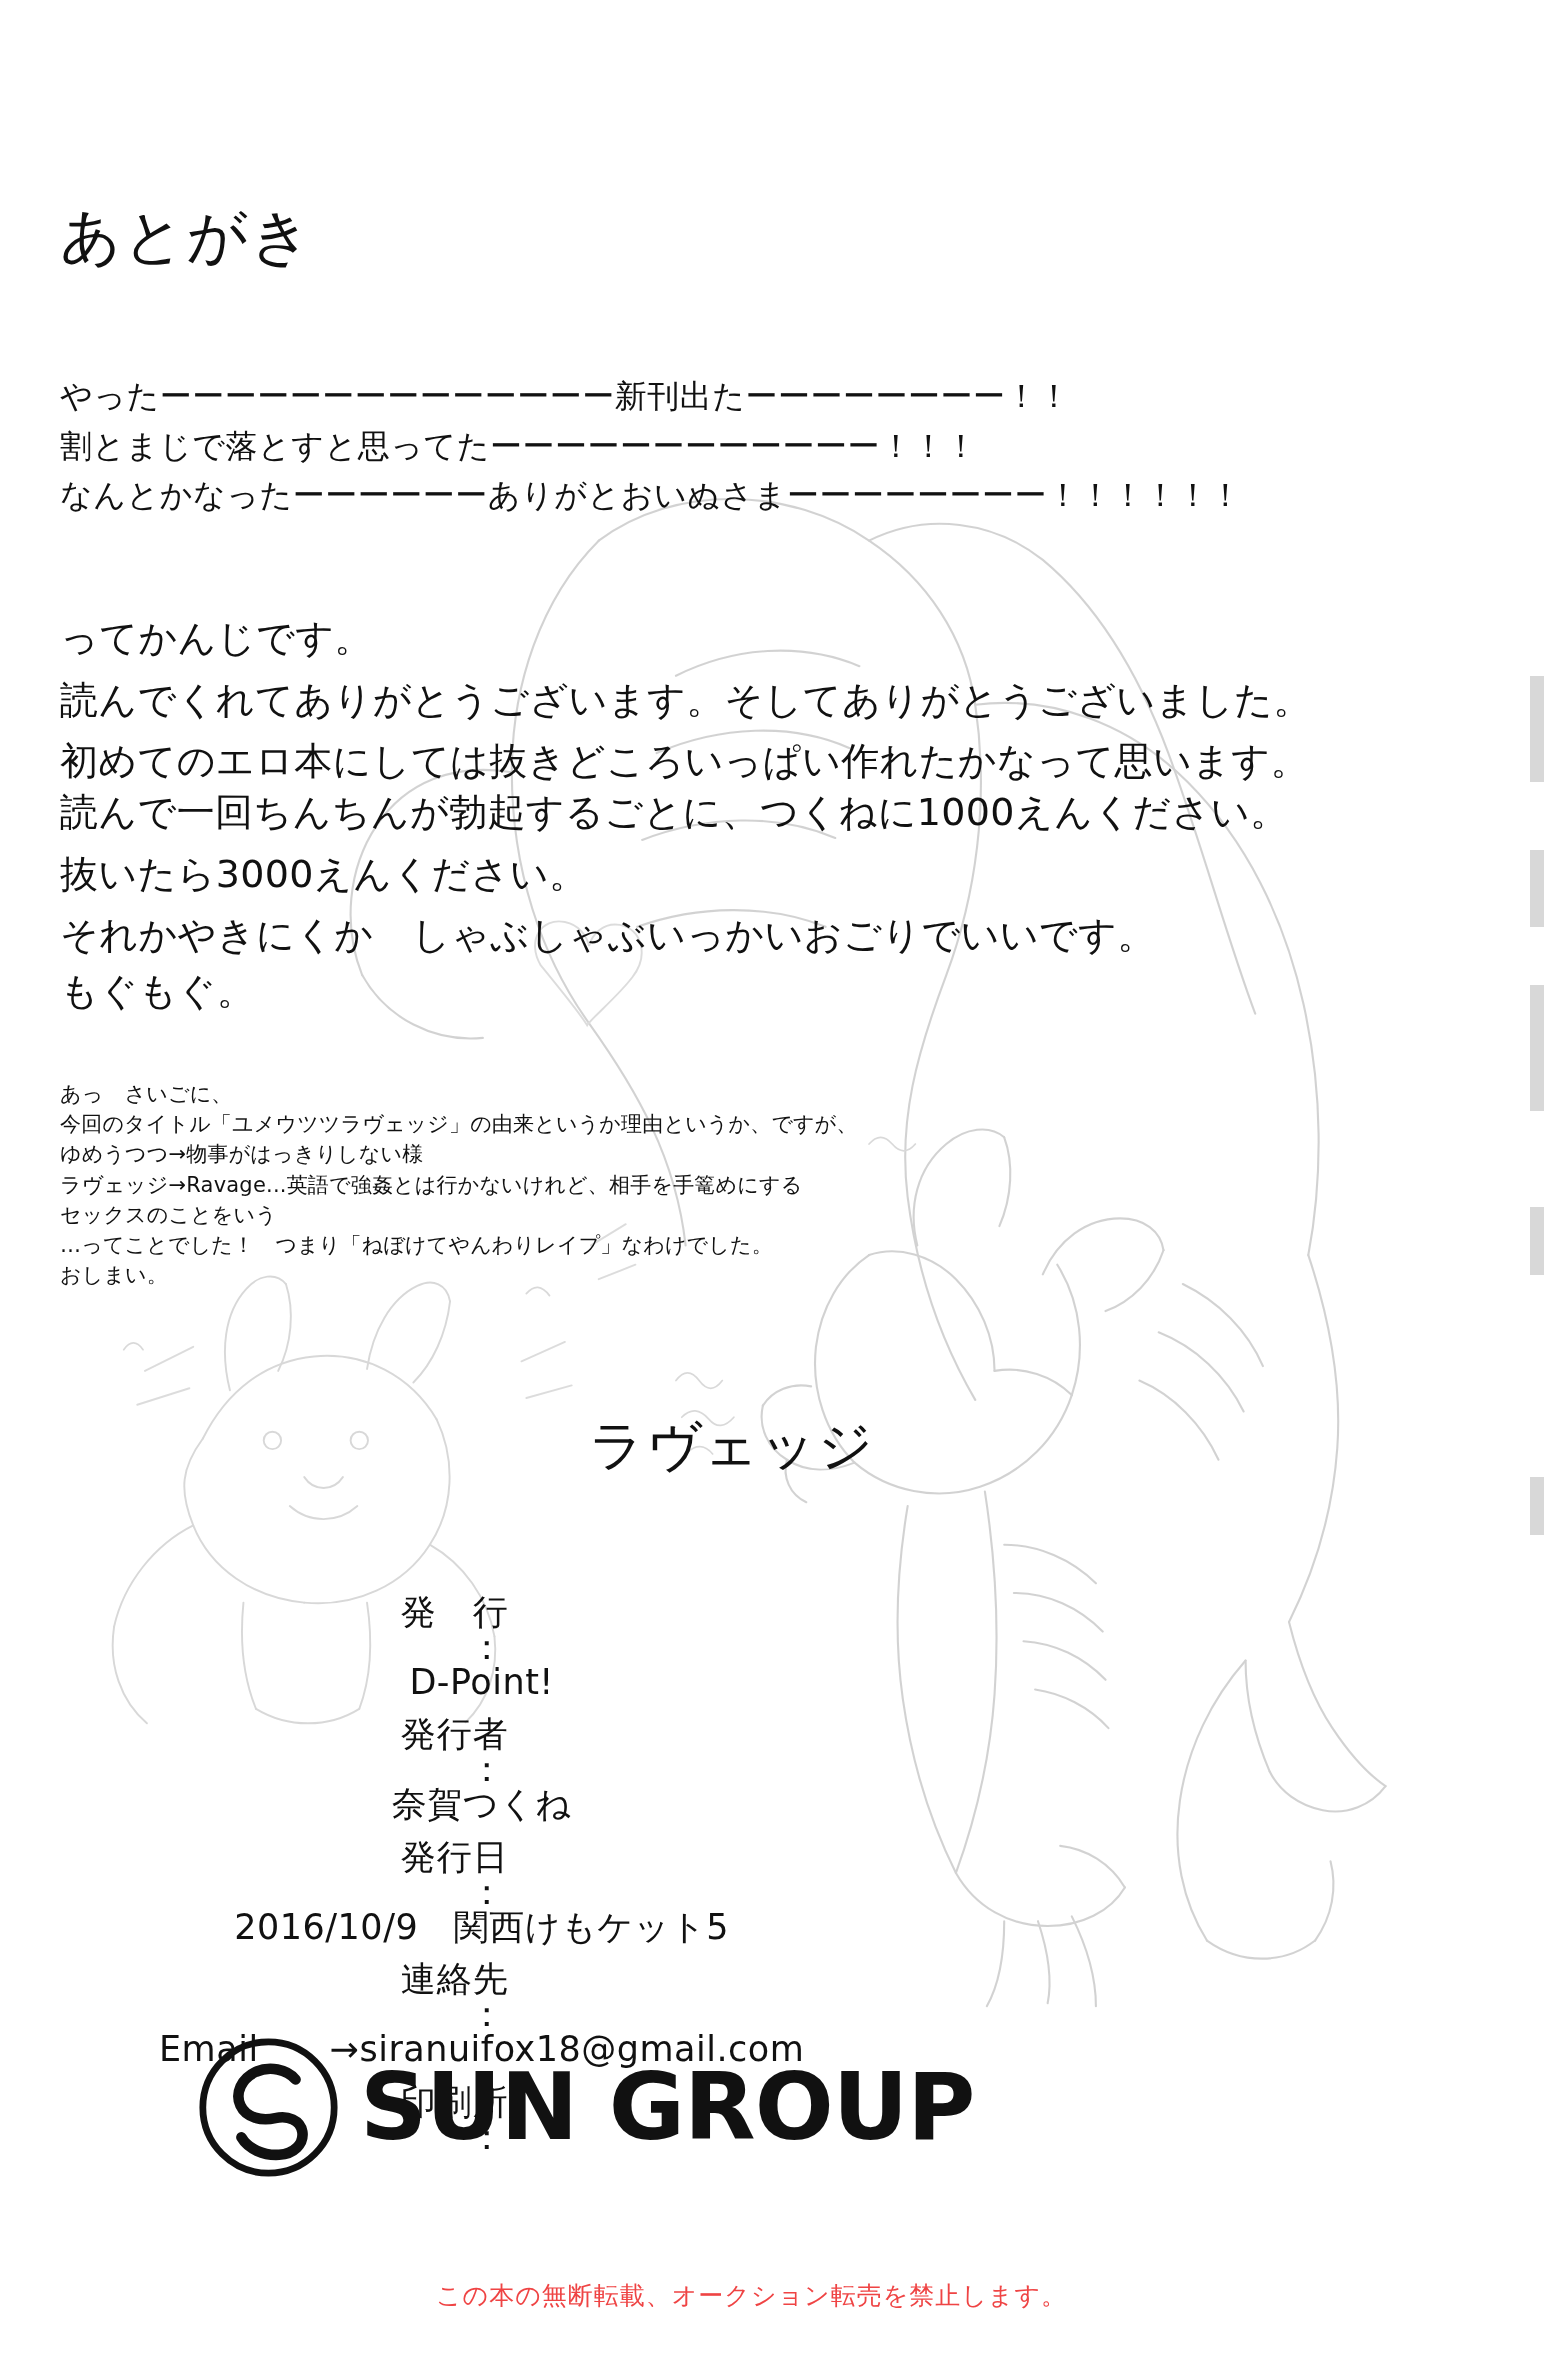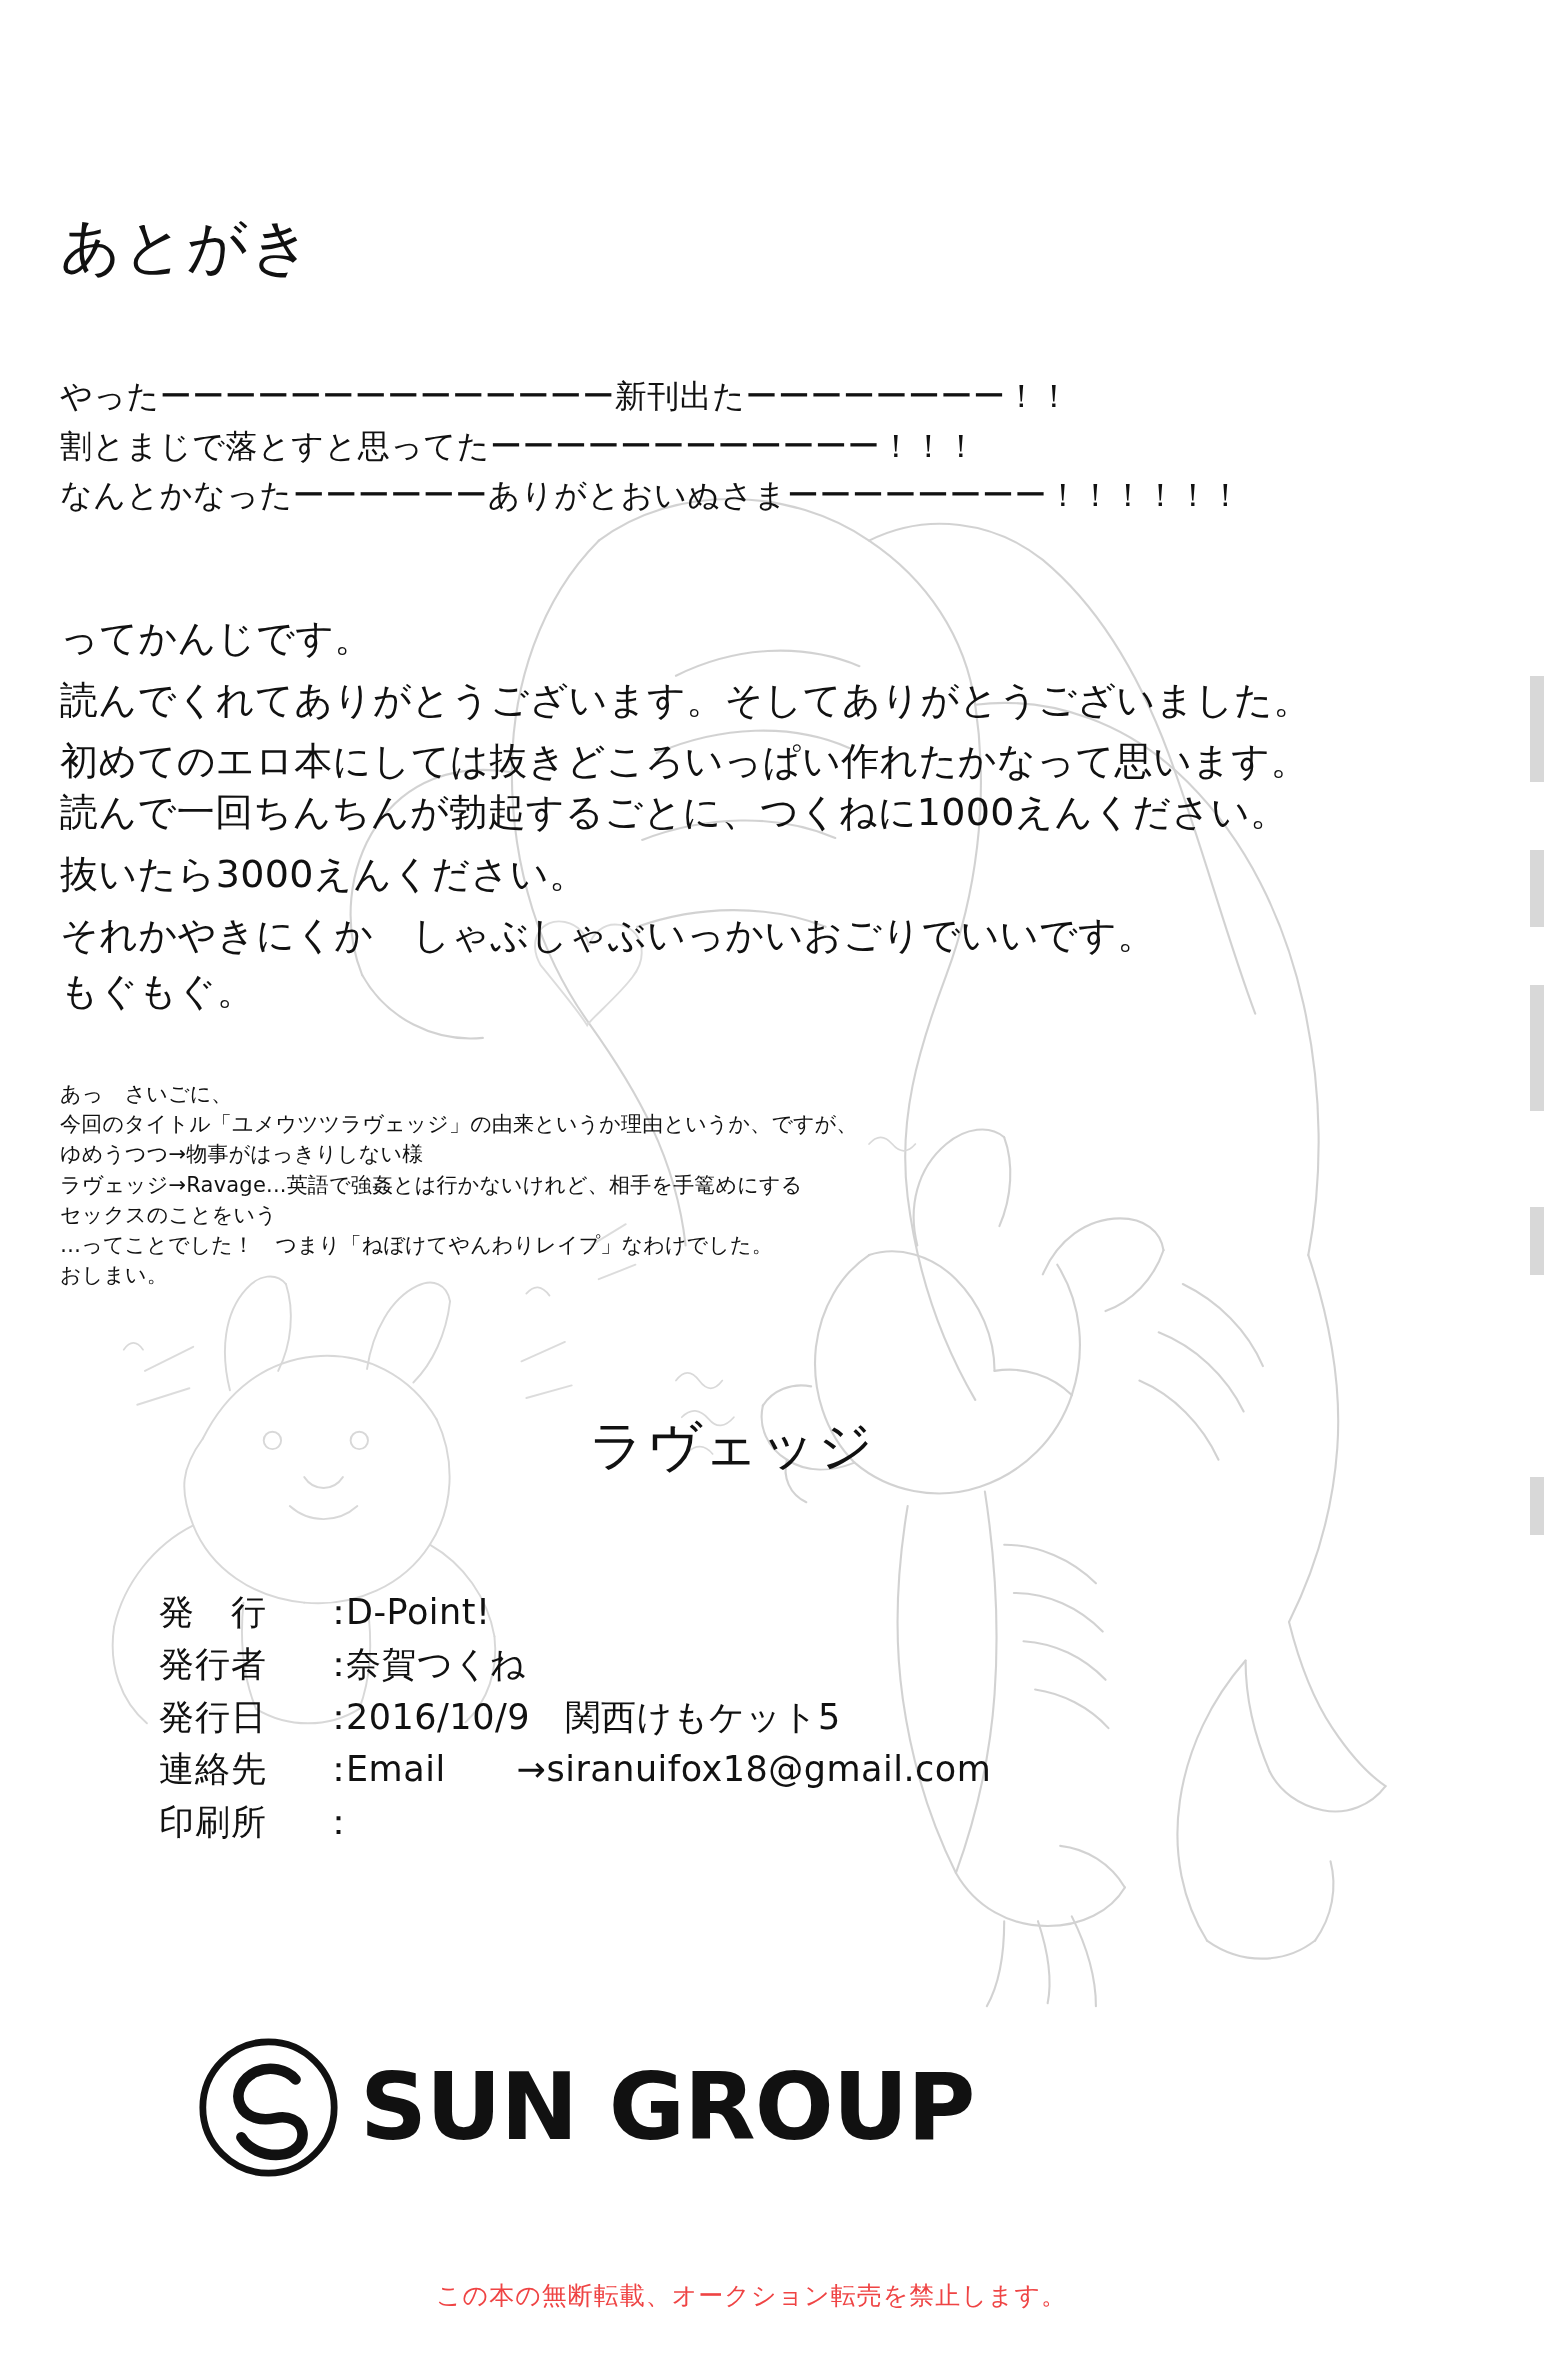--- a/index.html
+++ b/index.html
@@ -27,21 +27,21 @@
     height: 2374px;
     pointer-events: none;
     opacity: 0.38;
   }
   .art-layer svg { display: block; }
 
   
   .afterword-title {
     position: absolute;
     left: 60px;
-    top: 216px;
+    top: 206px;
     font-size: 60px;
     line-height: 1.0;
     letter-spacing: 1.9px;
     color: #111;
     font-weight: 500;
     text-align: center;
   }
 
   .dash-block {
     position: absolute;
@@ -95,20 +95,21 @@
     top: 1595px;
     font-size: 35px;
     line-height: 1.0;
     color: #111;
   }
   .colo-row {
     display: flex;
     align-items: center;
     margin-bottom: 17.4px;
     white-space: pre;
+    flex-direction: column;
   }
   .colo-label {
     width: 162px;
     letter-spacing: 1px;
   }
   .colo-sep { width: 25px; }
   .colo-val { letter-spacing: 0.5px; }
   .colo-sub {
     margin-left: 187px;
     margin-top: -3.9px;

